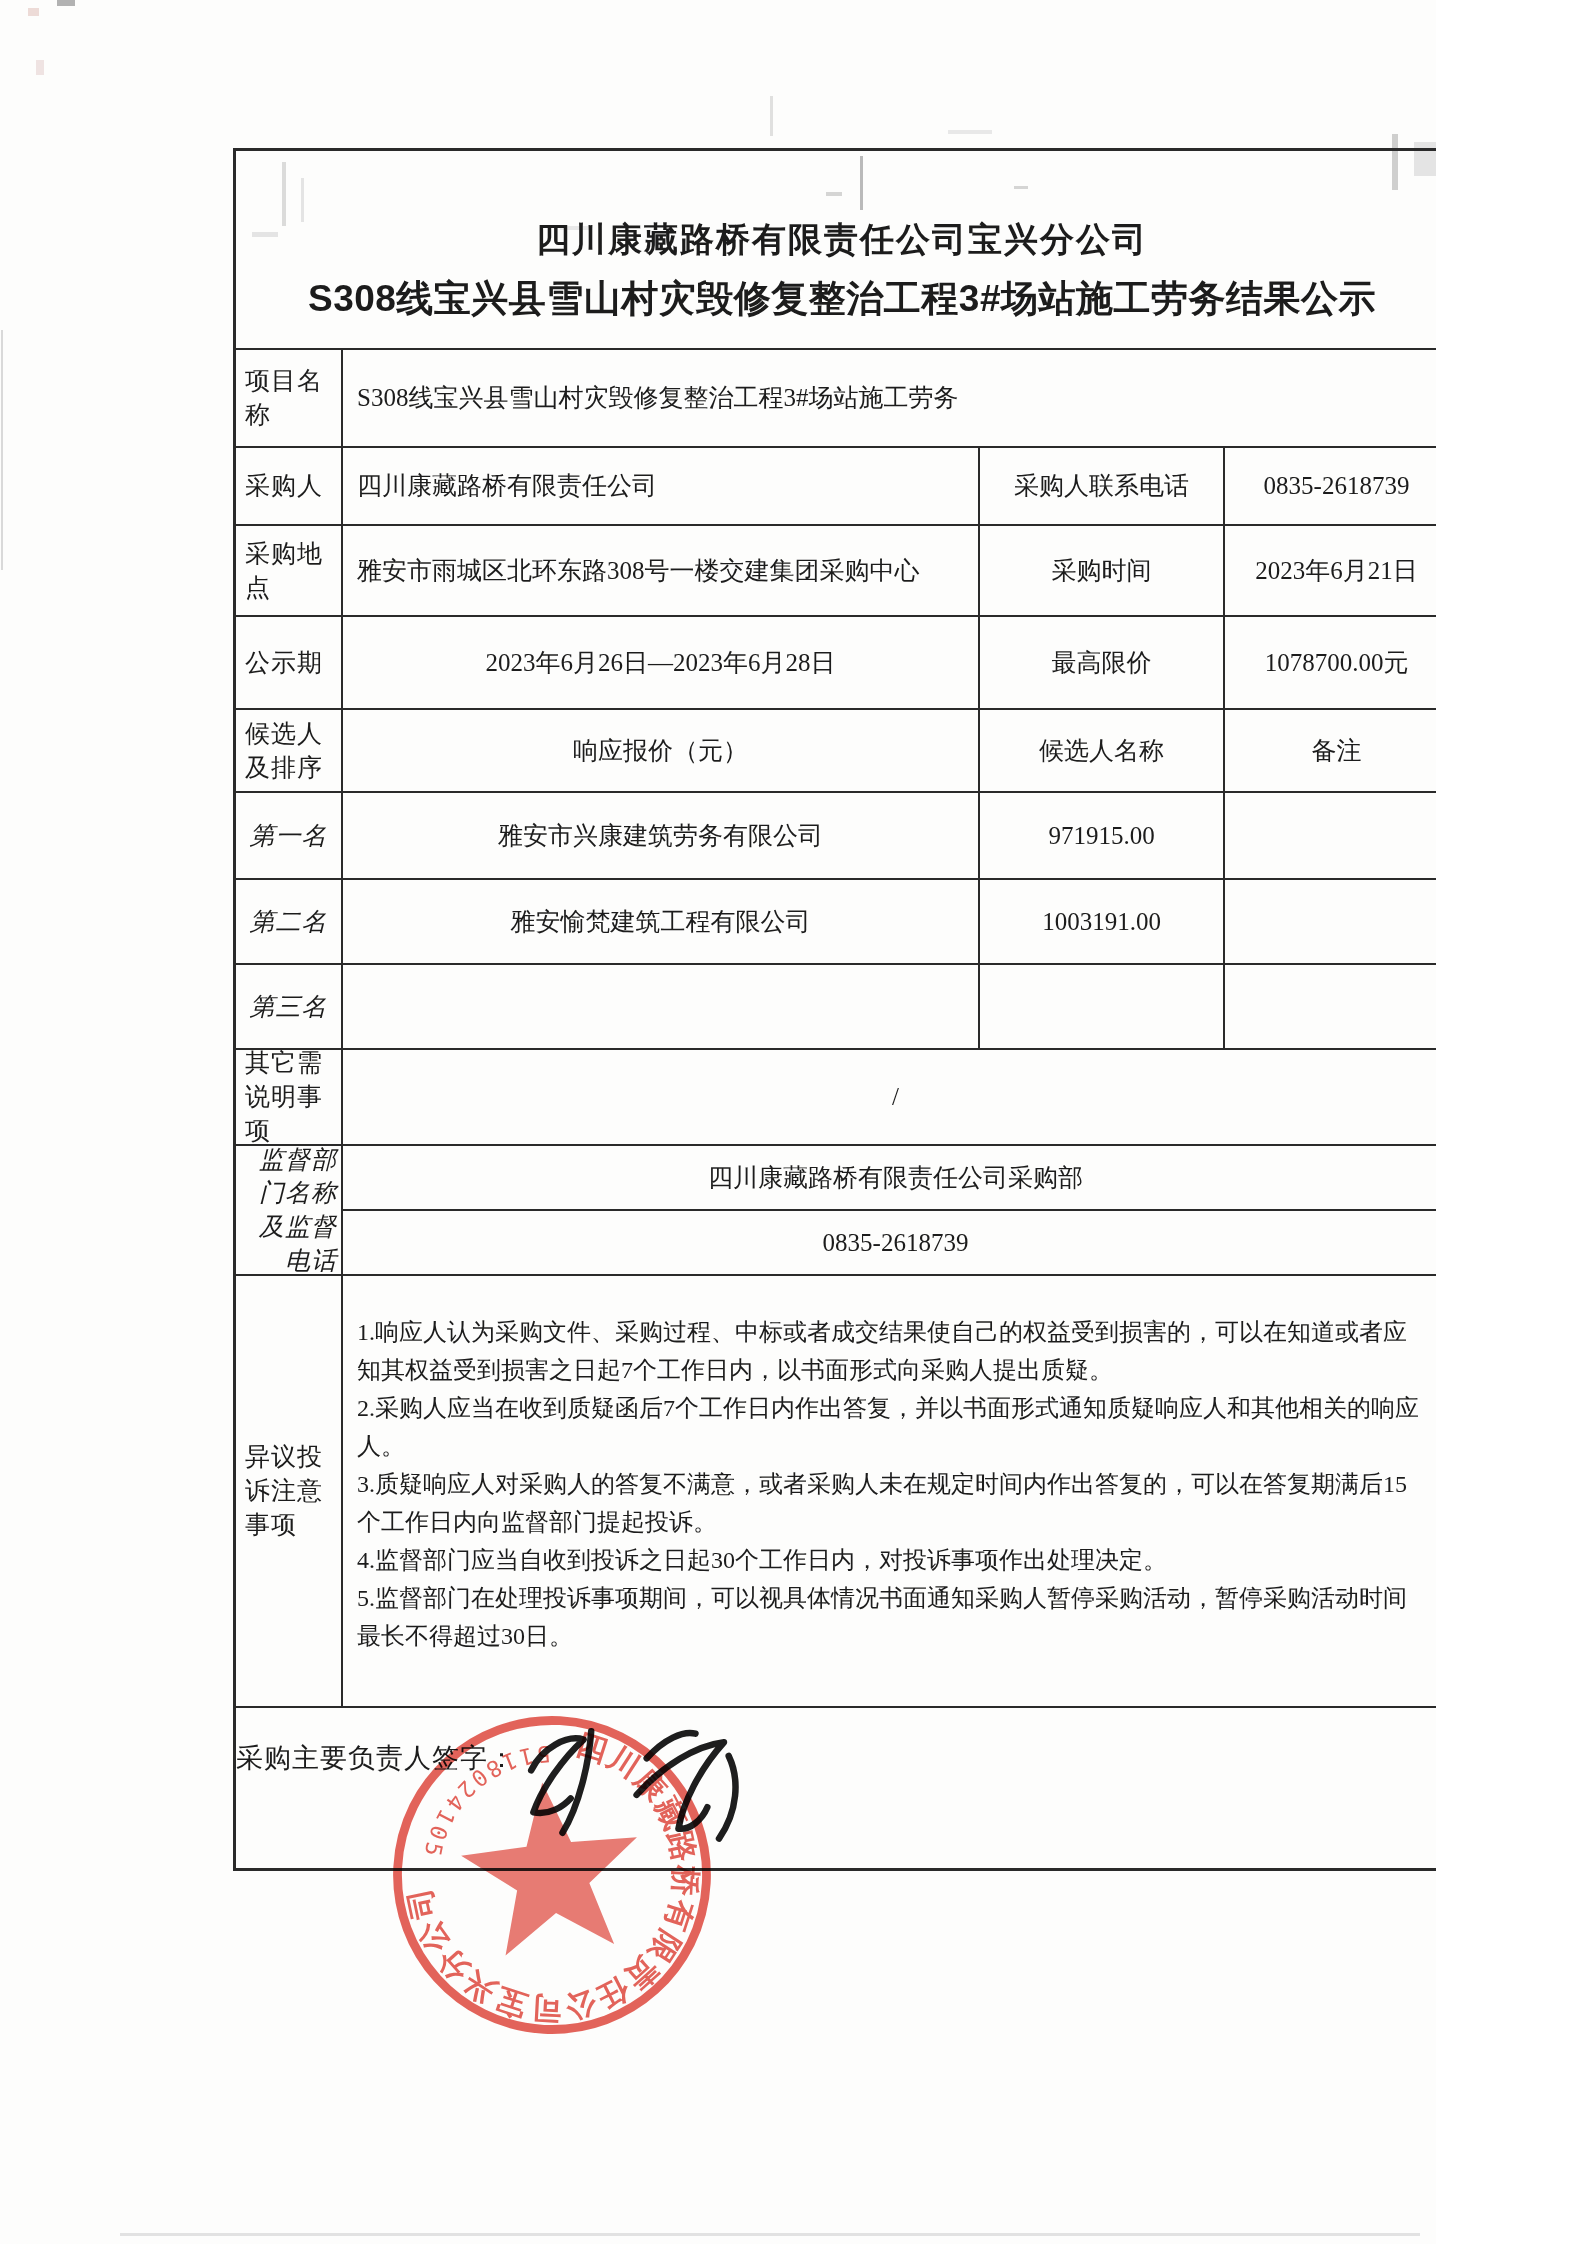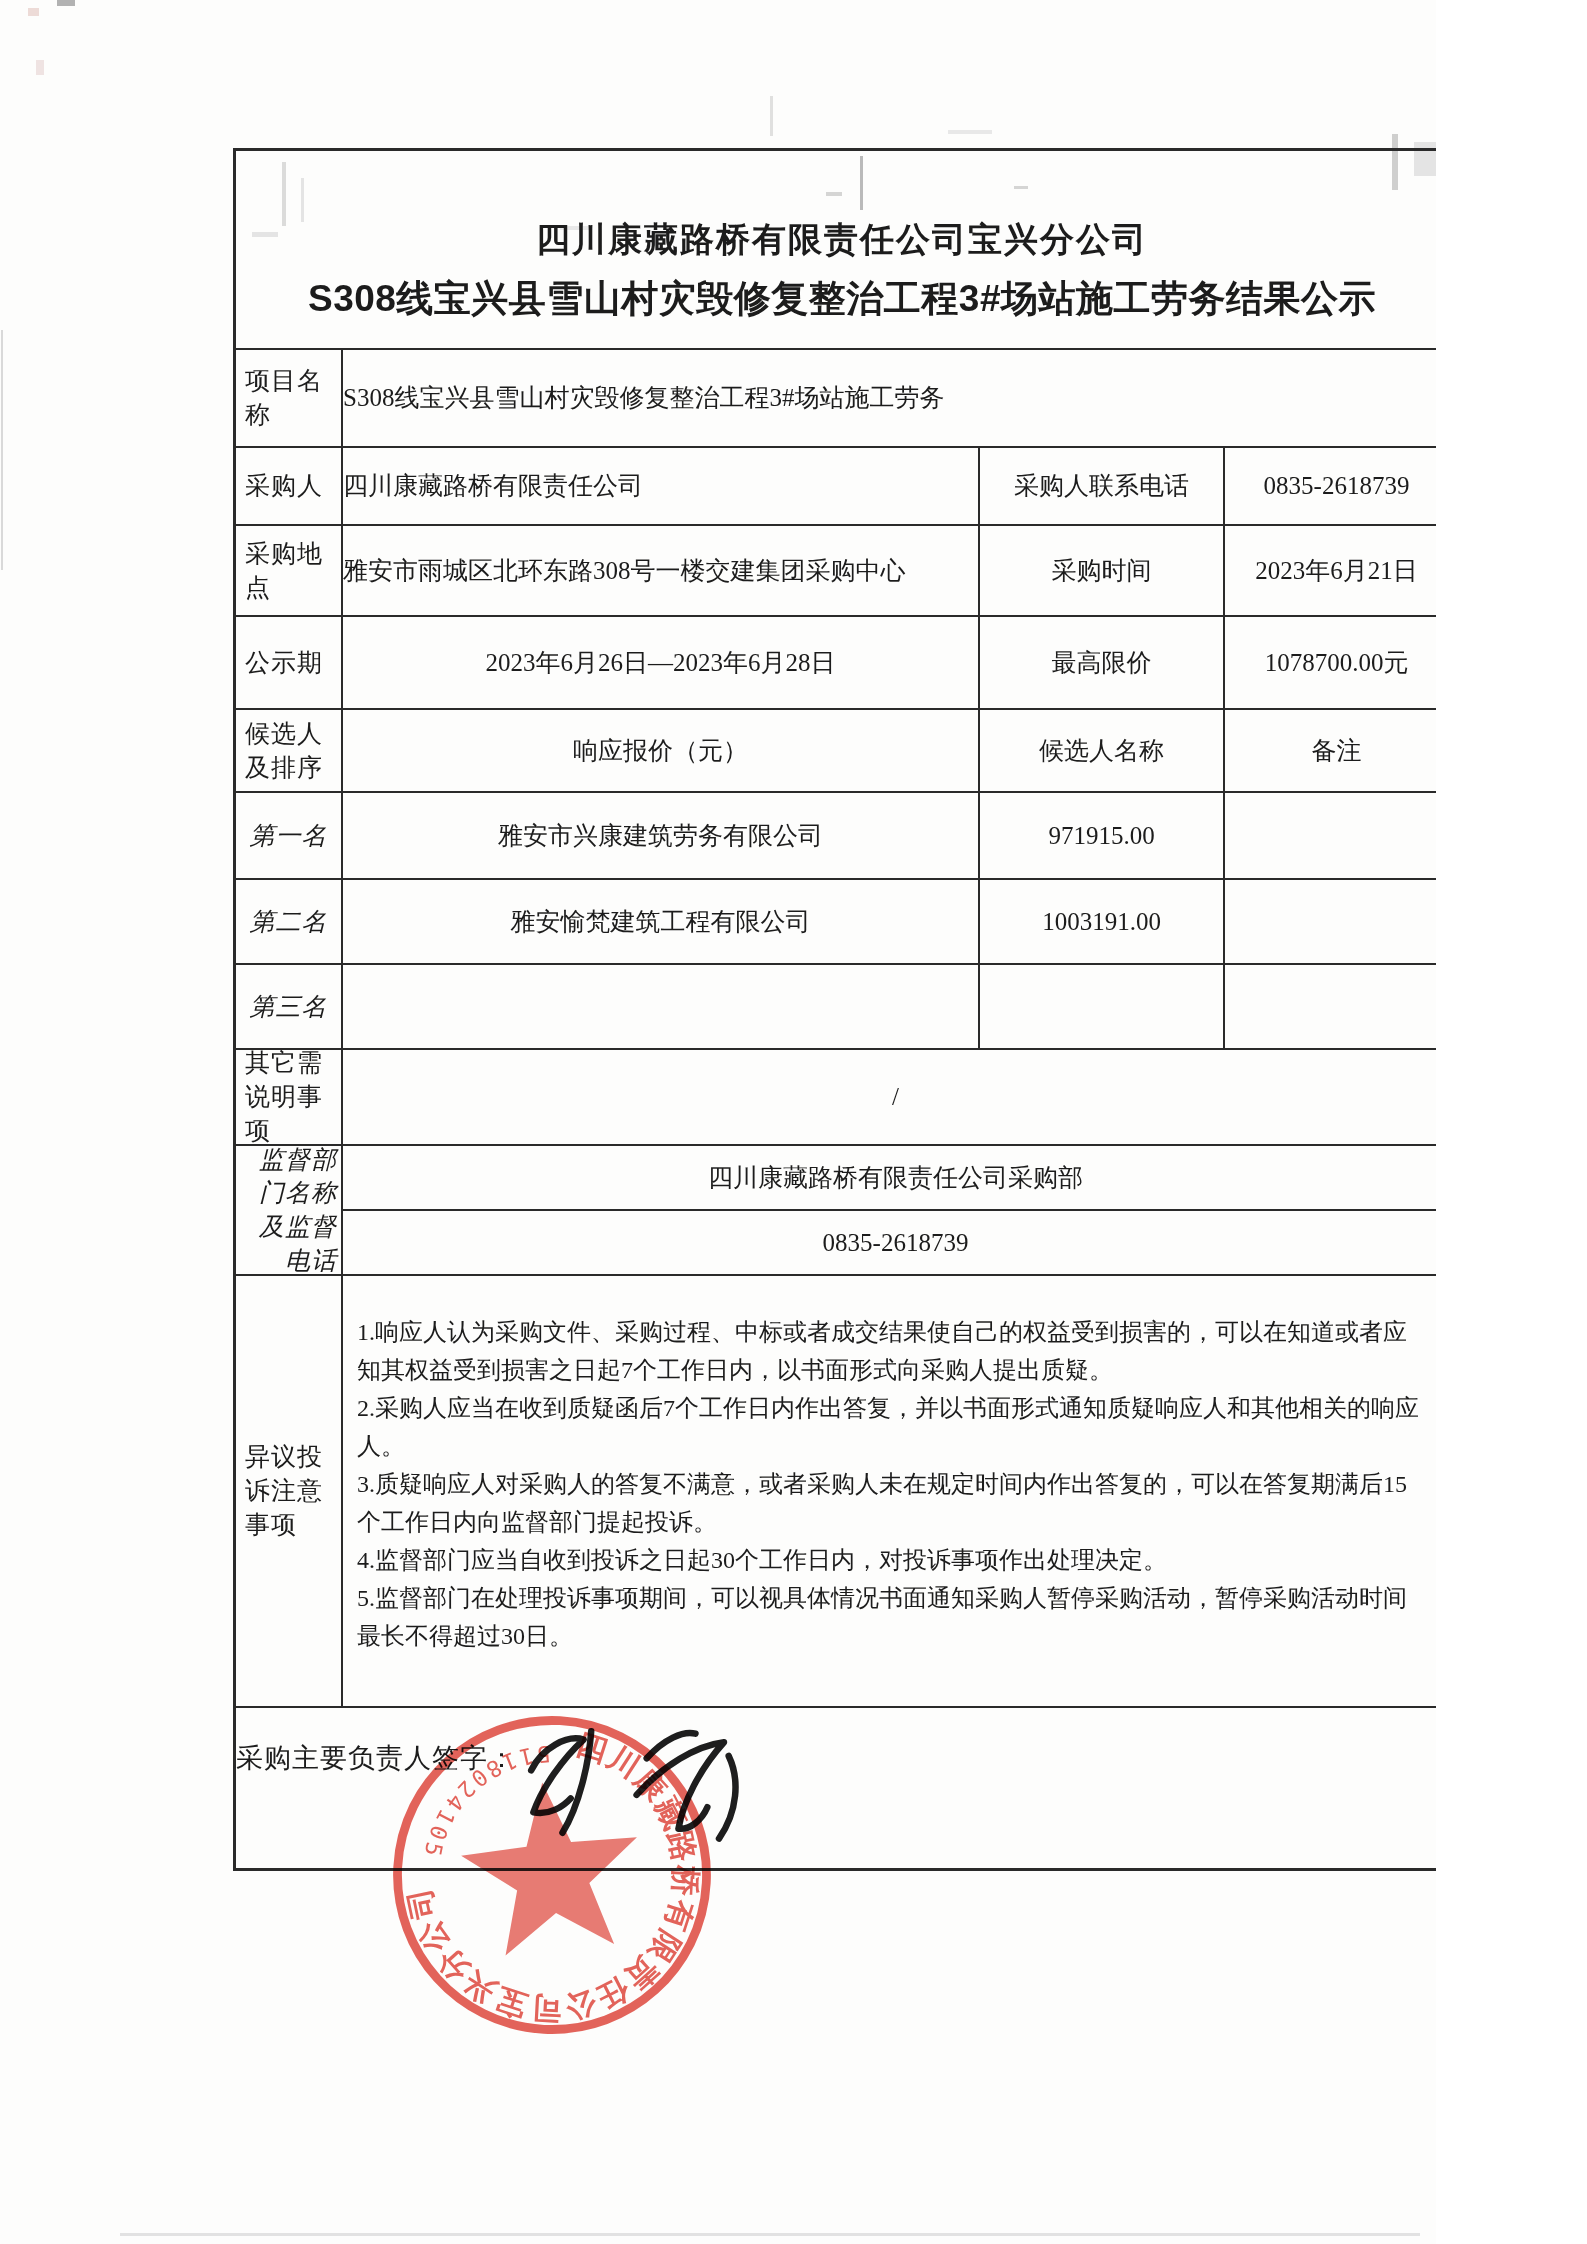--- a/index.html
+++ b/index.html
@@ -28,21 +28,21 @@
     display: flex; align-items: center;
     font-size: 25px; line-height: 1.35;
     overflow: hidden;
   }
   .nr { border-right: none; }
   .nb { border-bottom: none; }
   .full { grid-column: 1 / 5; }
   .span-rest { grid-column: 2 / 5; }
   .lab { padding: 5px 4px 5px 9px; letter-spacing: 1px; }
   .lab-c { justify-content: center; text-align: right; padding: 11px 4px; letter-spacing: 1px; font-style: italic; }
-  .val { padding-right: 8px; }
+  .val { padding-left: 14px; padding-right: 8px; }
   .ctr { justify-content: center; text-align: center; padding: 0 13px; }
 
   .title-cell {
     flex-direction: column; justify-content: center;
     gap: 11px; padding-top: 42px;
     font-family: "Liberation Sans","DejaVu Sans",sans-serif;
   }
   .t1 { font-size: 34px; font-weight: bold; letter-spacing: 2px; }
   .t2 { font-size: 37px; font-weight: bold; letter-spacing: 0.5px; }
 

